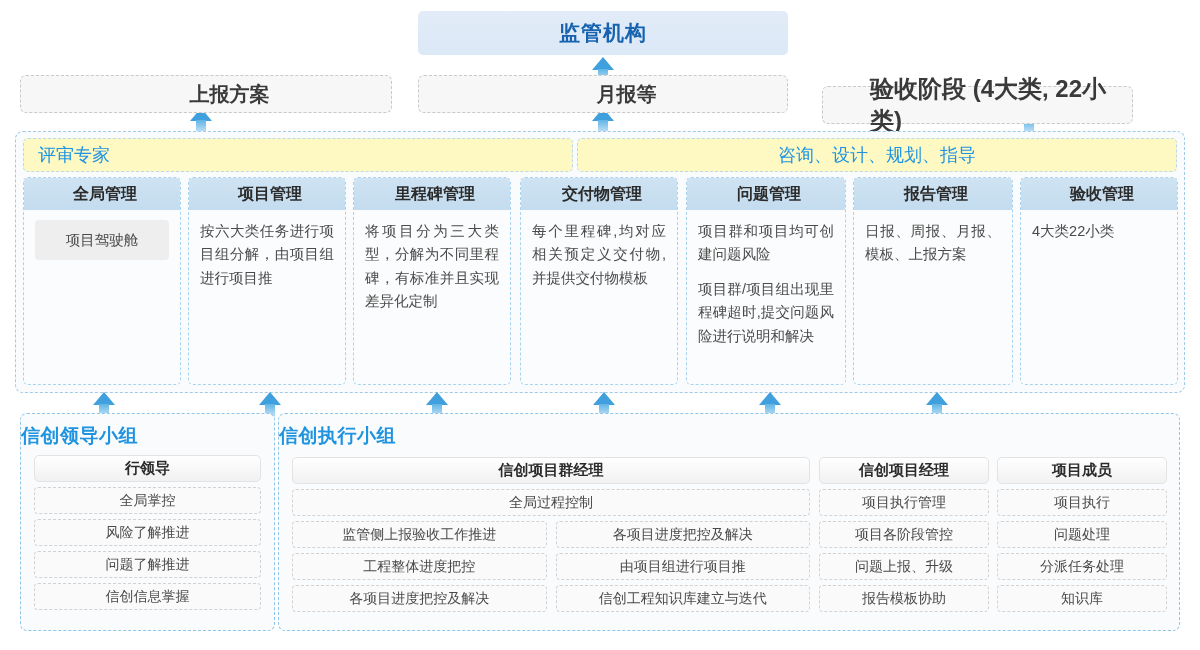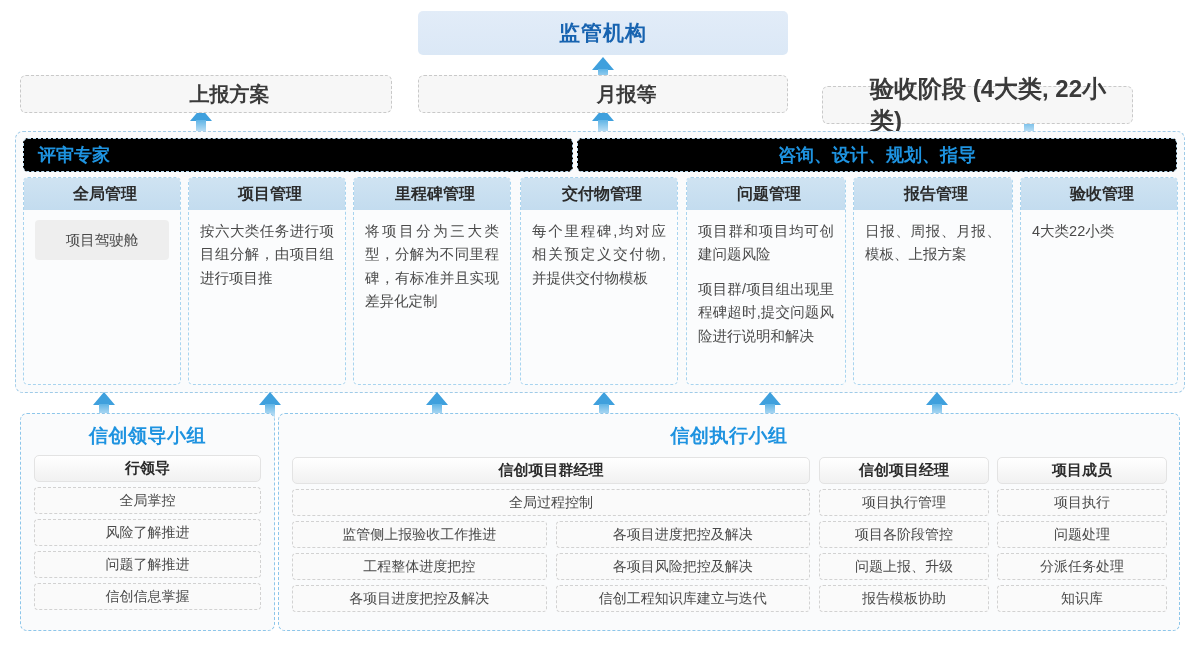--- a/index.html
+++ b/index.html
@@ -51,24 +51,24 @@
 
   
   .band {
     border: 1px dashed #9fcbe8;
     border-radius: 8px;
     background: #fafbfc;
   }
   .band-label {
     border: 1px dashed #b9d9ee;
     border-radius: 5px;
-    background: #000000;
+    background: #fef9c3;
     display: flex; align-items: center;
     color: #1e93e0;
-    font-weight: bold;
+    font-weight: normal;
     font-size: 18px;
     padding-left: 14px;
   }
   .band-label.centered { justify-content: center; padding-left: 0; }
 
   .col {
     position: absolute;
     border: 1px dashed #a8d4ef;
     border-radius: 5px;
     background: #fbfcfd;
@@ -103,21 +103,20 @@
   .group {
     position: absolute;
     border: 1px dashed #8dc6ea;
     border-radius: 7px;
     background: #fafbfc;
   }
   .group-title {
     color: #1e93e0;
     font-weight: bold;
     font-size: 19px;
-    text-align: center;
     letter-spacing: .5px;
   }
   .role-head {
     background: linear-gradient(180deg,#ffffff 0%, #f1f1f1 100%);
     border: 1px solid #e3e3e3;
     border-radius: 5px;
     height: 27px;
     display: flex; align-items: center; justify-content: center;
     font-weight: bold; font-size: 15px; color: #2b2b2b;
   }
@@ -269,21 +268,21 @@
       <div class="role-head">信创项目群经理</div>
       <div class="task">全局过程控制</div>
       <div style="display:flex; gap:9px;">
         <div style="flex:1;">
           <div class="task">监管侧上报验收工作推进</div>
           <div class="task">工程整体进度把控</div>
           <div class="task">各项目进度把控及解决</div>
         </div>
         <div style="flex:1;">
           <div class="task">各项目进度把控及解决</div>
-          <div class="task">各项目风险把控及解决</div>
+          <div class="task">由项目组进行项目推</div>
           <div class="task">信创工程知识库建立与迭代</div>
         </div>
       </div>
     </div>
 
     <div style="position:absolute; left:540px; top:43px; width:170px;">
       <div class="role-head">信创项目经理</div>
       <div class="task">项目执行管理</div>
       <div class="task">项目各阶段管控</div>
       <div class="task">问题上报、升级</div>

